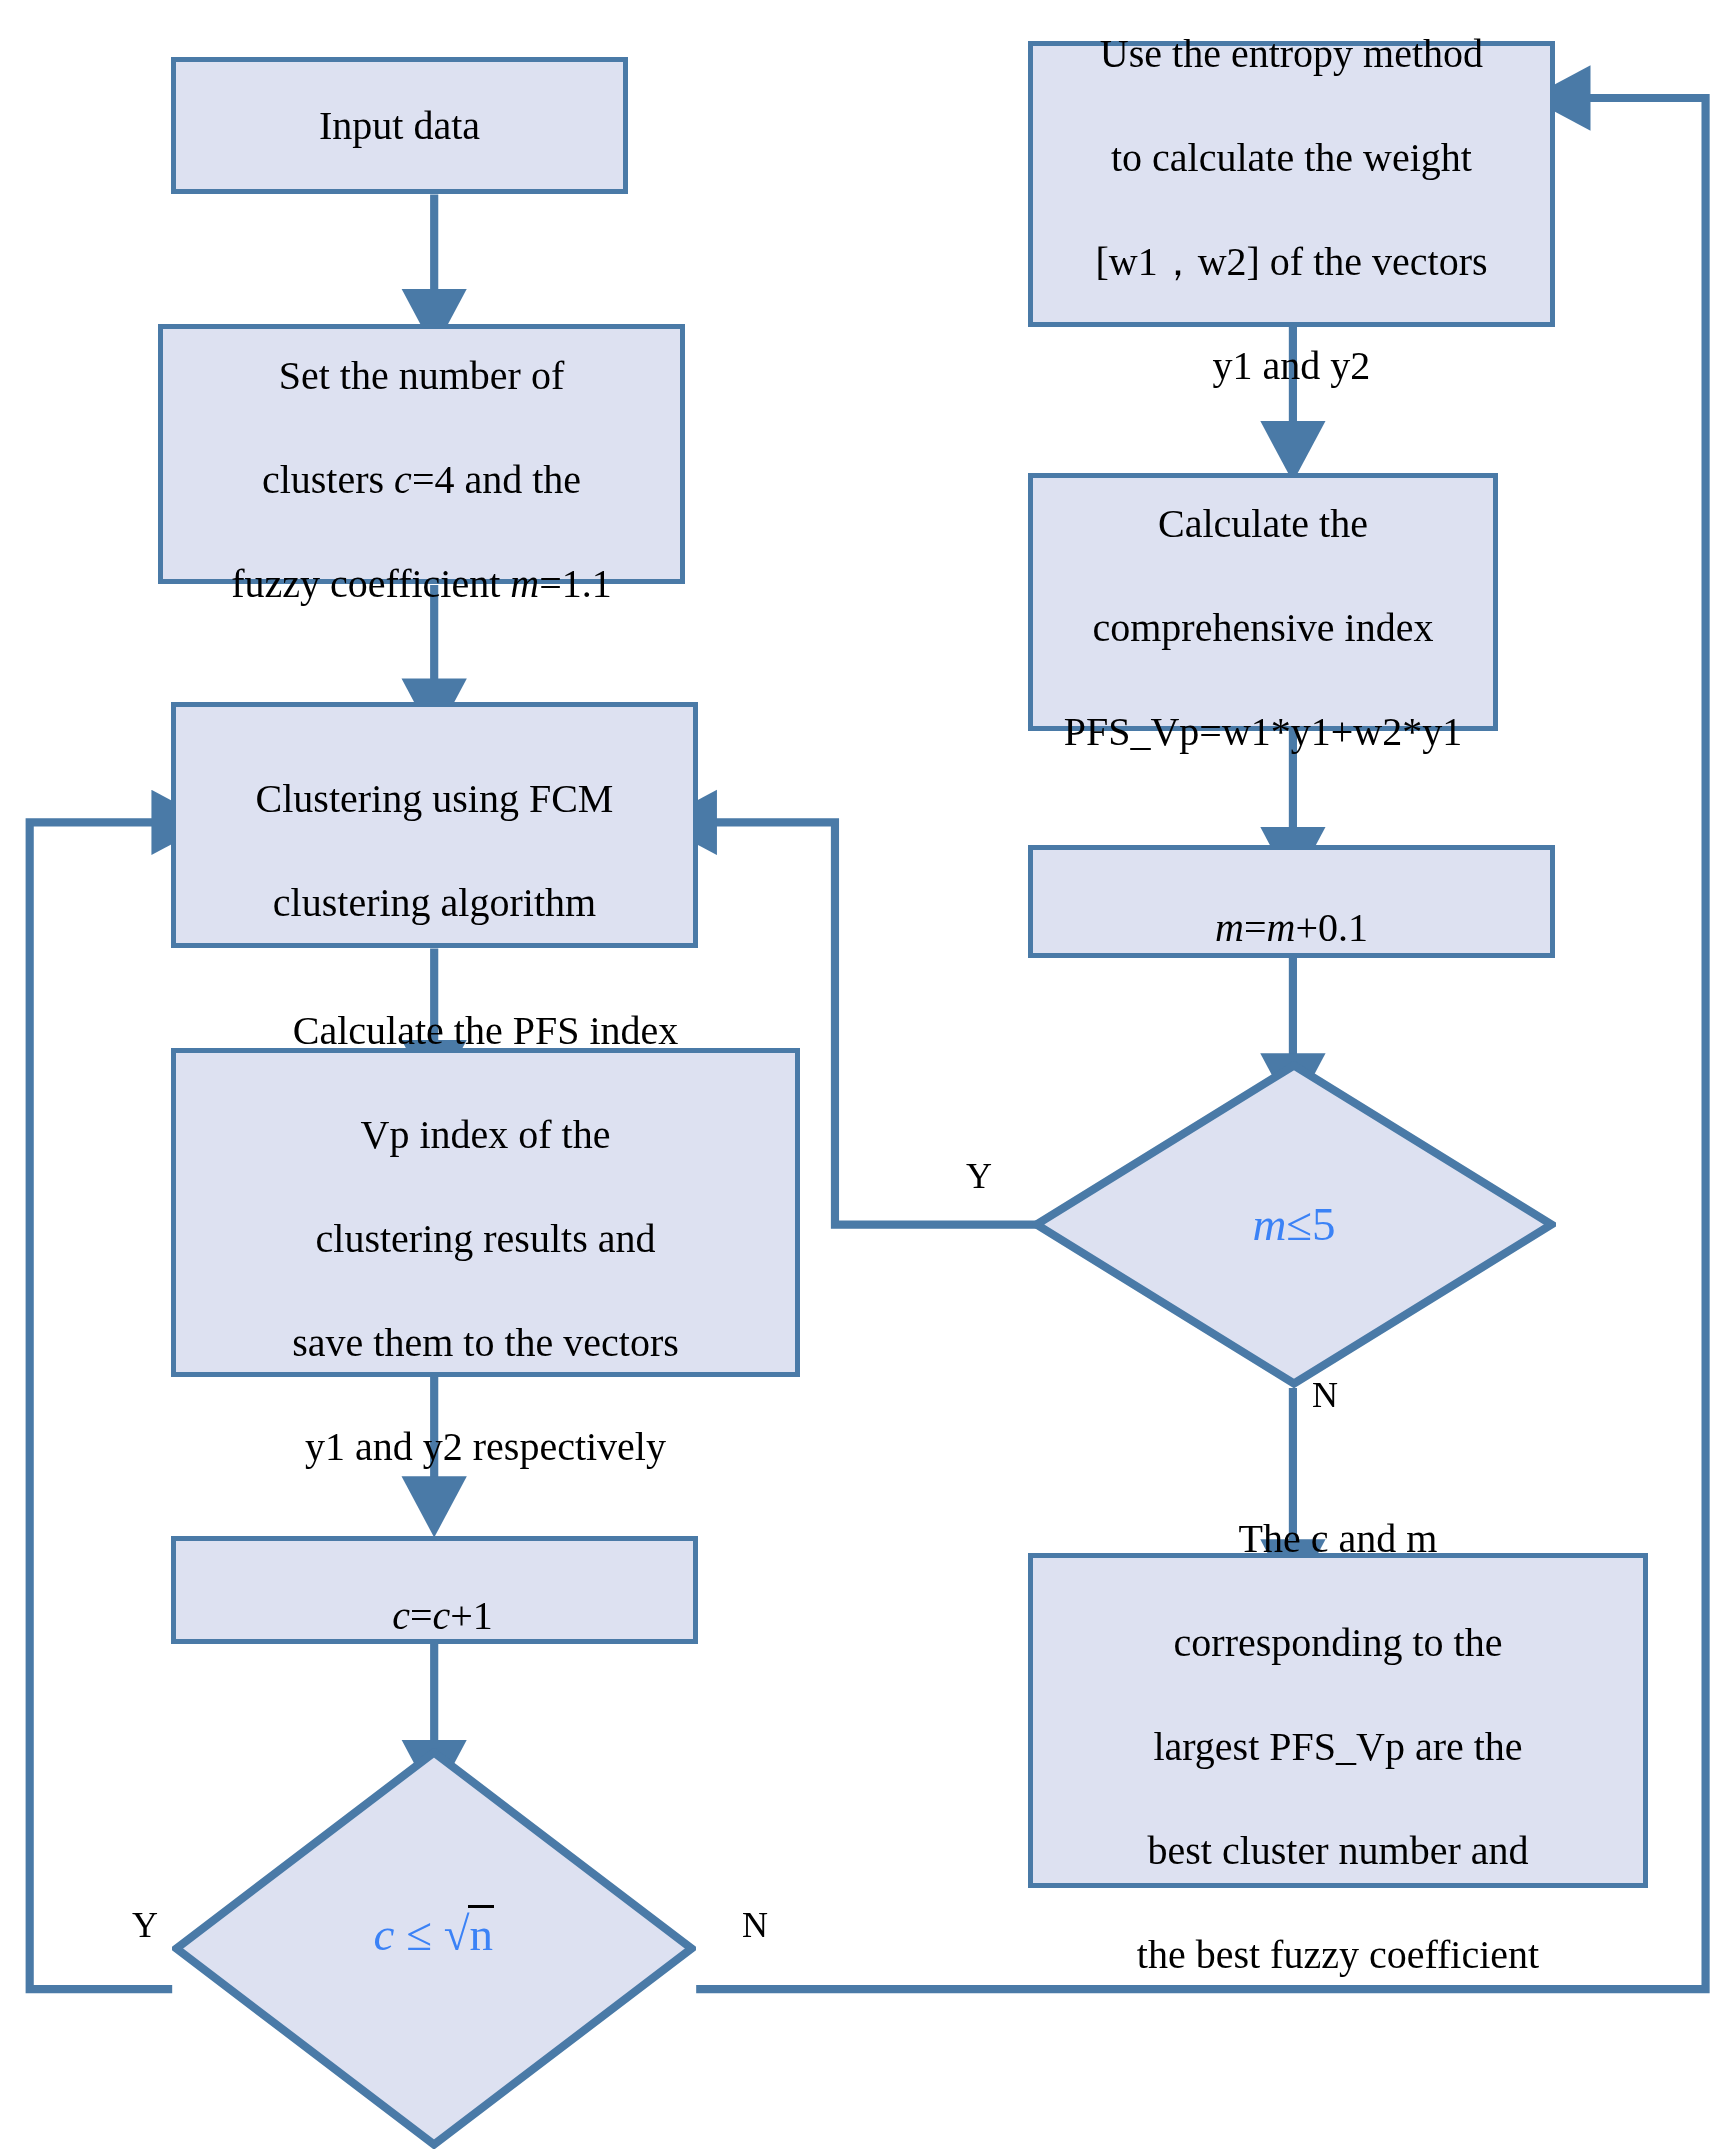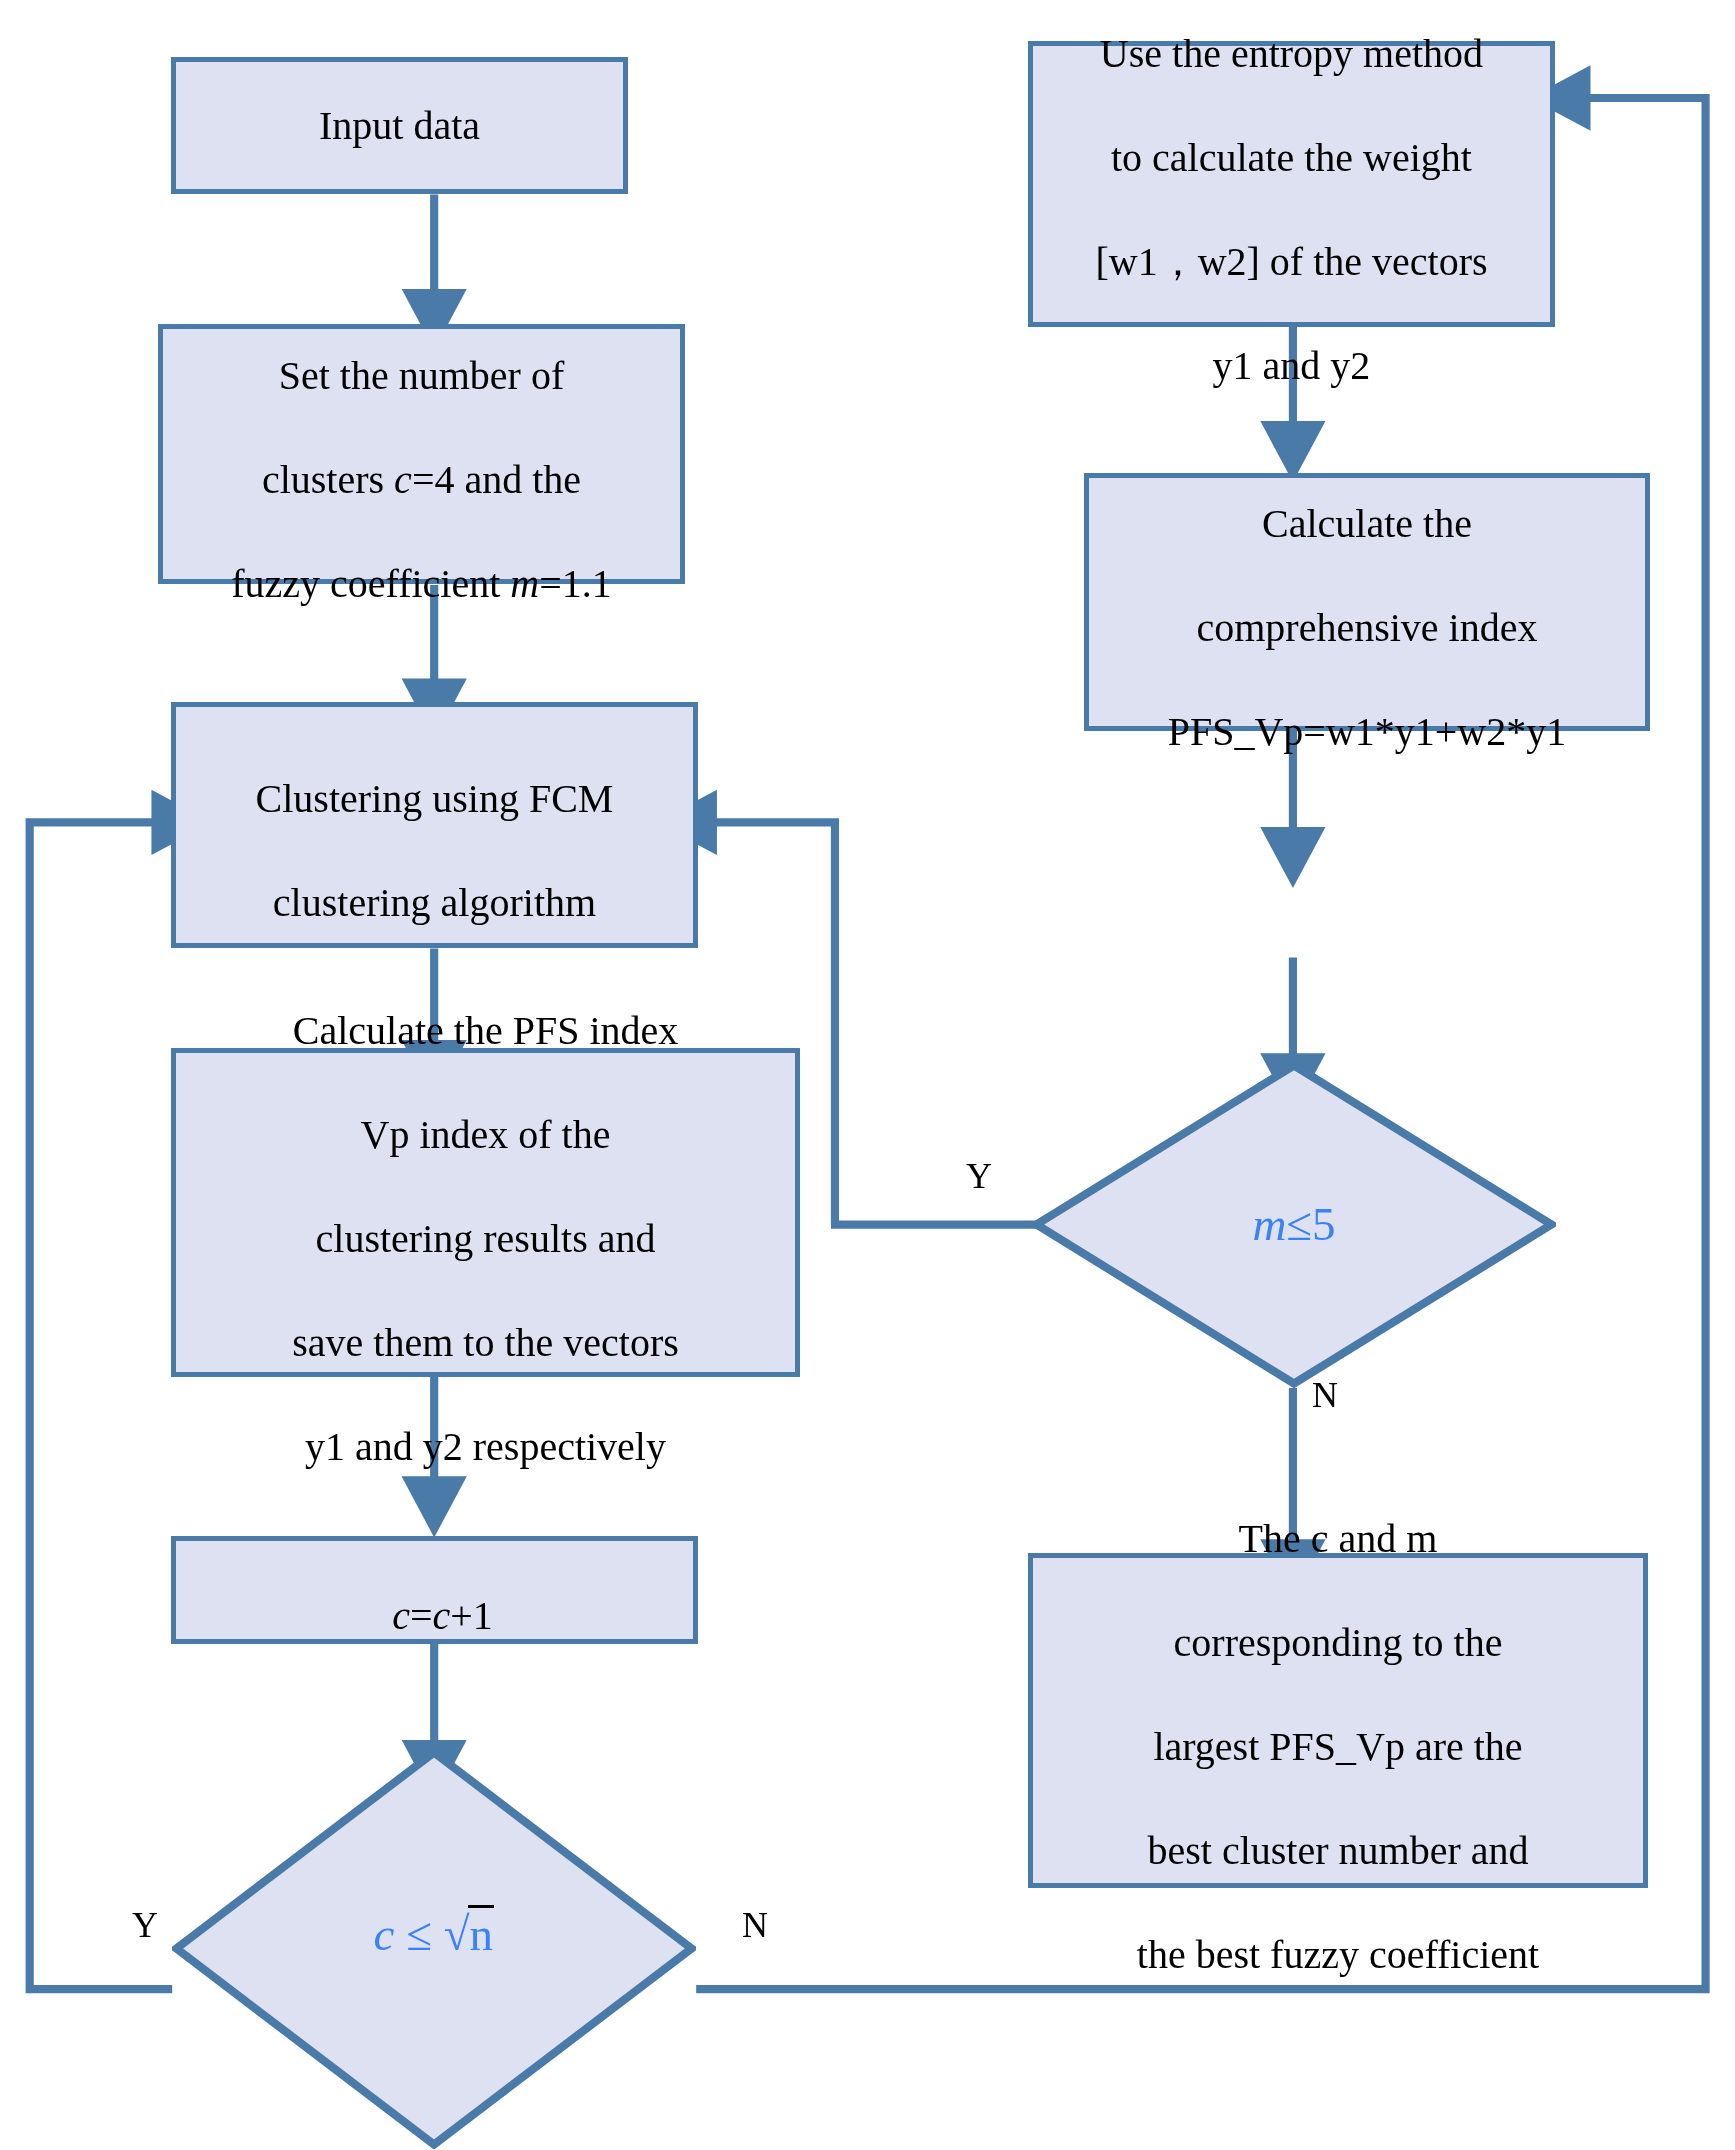--- a/index.html
+++ b/index.html
@@ -96,28 +96,33 @@
 
   <div class="node proc" style="left:1028px;top:41px;width:527px;height:286px;">
     <div class="txt">
       <span>Use the entropy method</span><br>
       <span>to calculate the weight</span><br>
       <span>[w1，w2] of the vectors</span><br>
       <span>y1 and y2</span>
     </div>
   </div>
 
-  <div class="node proc" style="left:1084px;top:473px;width:566px;height:258px;">
+  <div class="node proc" style="left:1028px;top:473px;width:470px;height:258px;">
     <div class="txt">
       <span>Calculate the</span><br>
       <span>comprehensive index</span><br>
       <span class="nowrap">PFS_Vp=w1*y1+w2*y1</span>
     </div>
   </div>
 
+  <div class="node proc" style="left:1028px;top:845px;width:527px;height:113px;">
+    <div class="txt nowrap">
+      <span class="it">m</span><span>=</span><span class="it">m</span><span>+0.1</span>
+    </div>
+  </div>
 
   <div class="node dia" style="left:1032px;top:1061px;width:524px;height:327px;">
     <svg class="shape" viewBox="0 0 706 440" preserveAspectRatio="none">
       <polygon points="353,6 700,220 353,434 6,220" fill="#dde1f1" stroke="#4a7aa7" stroke-width="11"></polygon>
     </svg>
     <div class="txt nowrap" style="width:100%;text-align:center;">
       <span class="it">m</span><span>≤5</span>
     </div>
   </div>
 

